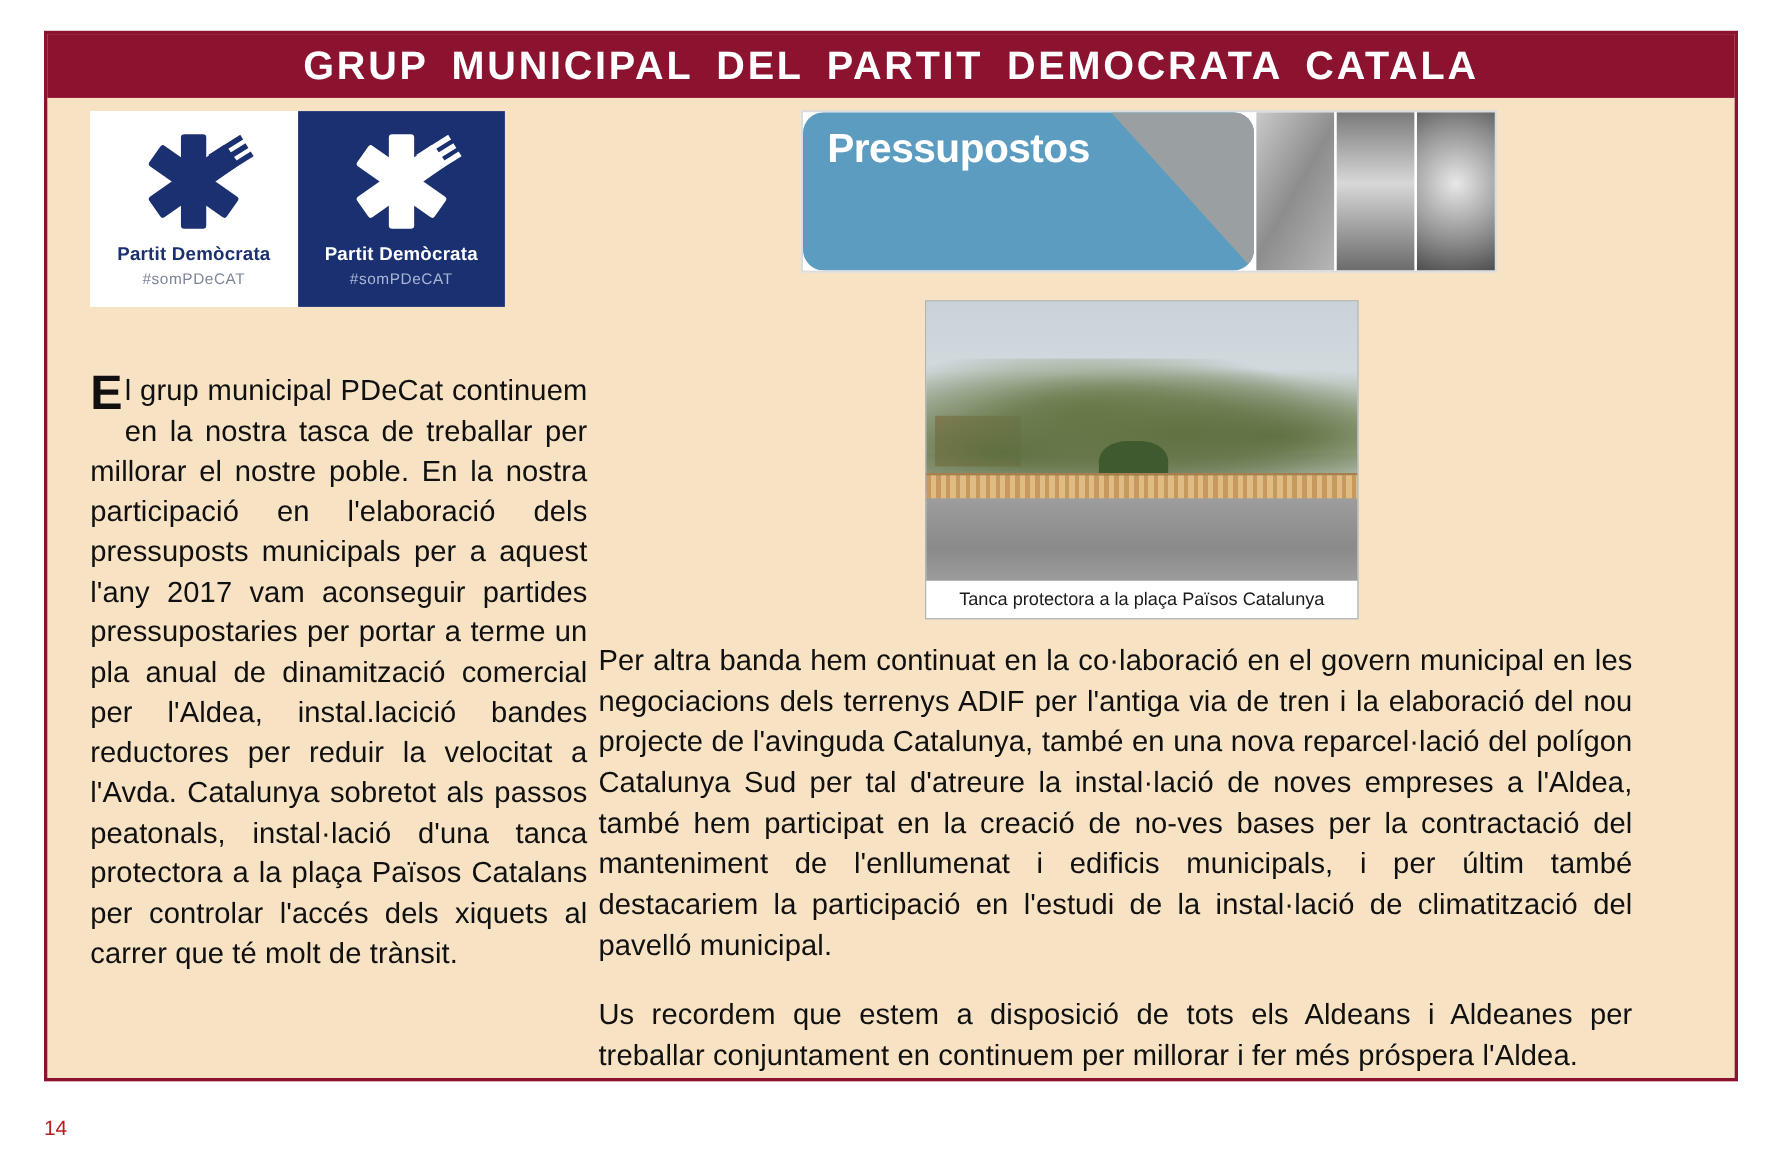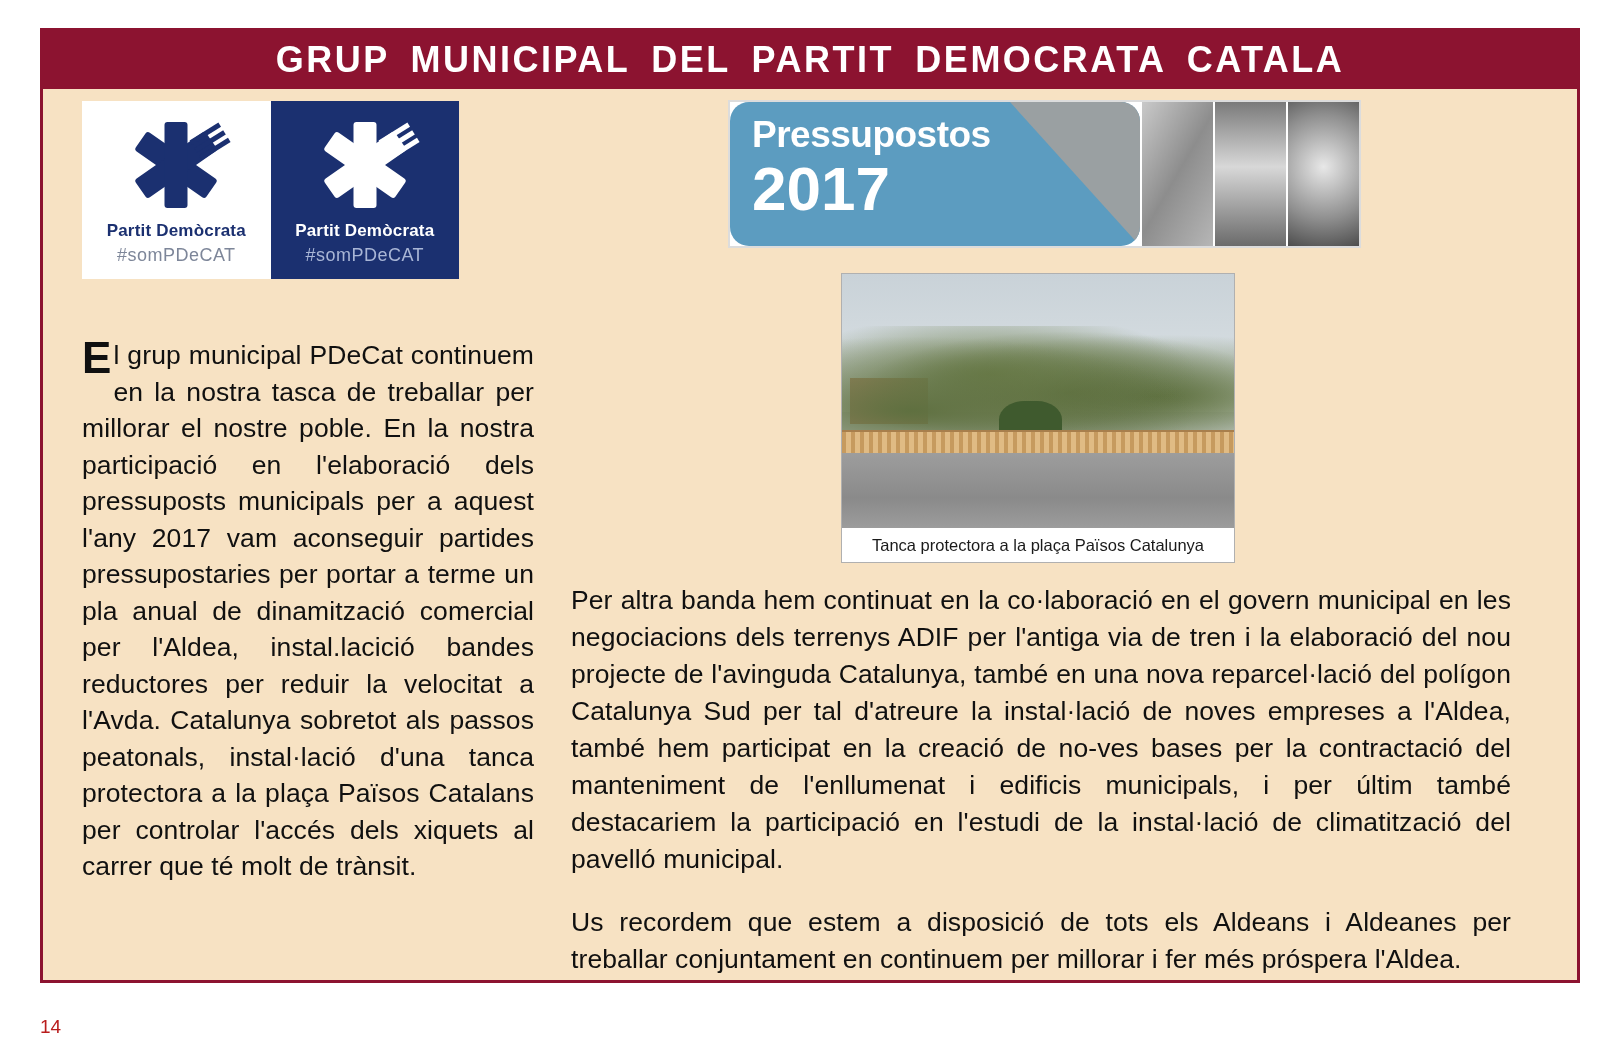--- a/index.html
+++ b/index.html
@@ -116,21 +116,21 @@
   .dark .stripes span { background: #ffffff; }
 
   .logo-name {
     margin-top: 8px;
     font-size: 17px;
     font-weight: bold;
     letter-spacing: 0.2px;
   }
   .logo-tag {
     margin-top: 4px;
-    font-size: 18px;
+    font-size: 14px;
     letter-spacing: 0.5px;
   }
   .light .logo-name { color: #1b3070; }
   .light .logo-tag { color: #7d8699; }
   .dark .logo-name { color: #ffffff; }
   .dark .logo-tag { color: #a9b6d6; }
 
   
   .banner {
     position: absolute;
@@ -281,21 +281,21 @@
   .dropcap {
     float: left;
     font-size: 44px;
     font-weight: bold;
     line-height: 34px;
     padding: 4px 2px 0 0;
   }
 
   .col-right {
     position: absolute;
-    left: 571px;
+    left: 544px;
     top: 582px;
     width: 940px;
     color: #101010;
   }
   .col-right p {
     margin: 0 0 26px 0;
     font-size: 26.5px;
     line-height: 37px;
     text-align: justify;
     font-family: "Liberation Sans", sans-serif;
@@ -352,21 +352,20 @@
       <div class="logo-name">Partit Demòcrata</div>
       <div class="logo-tag">#somPDeCAT</div>
     </div>
   </div>
 
   <div class="banner">
     <div class="banner-blue">
       <div class="wedge"></div>
       <div class="banner-text">
         <div class="banner-word">Pressupostos</div>
-        <div class="banner-year">2017</div>
       </div>
     </div>
     <div class="banner-photo ph2"></div>
     <div class="banner-photo ph3"></div>
     <div class="banner-photo ph4"></div>
   </div>
 
   <div class="photo-box">
     <div class="photo-sky"></div>
     <div class="photo-bldg"></div>

